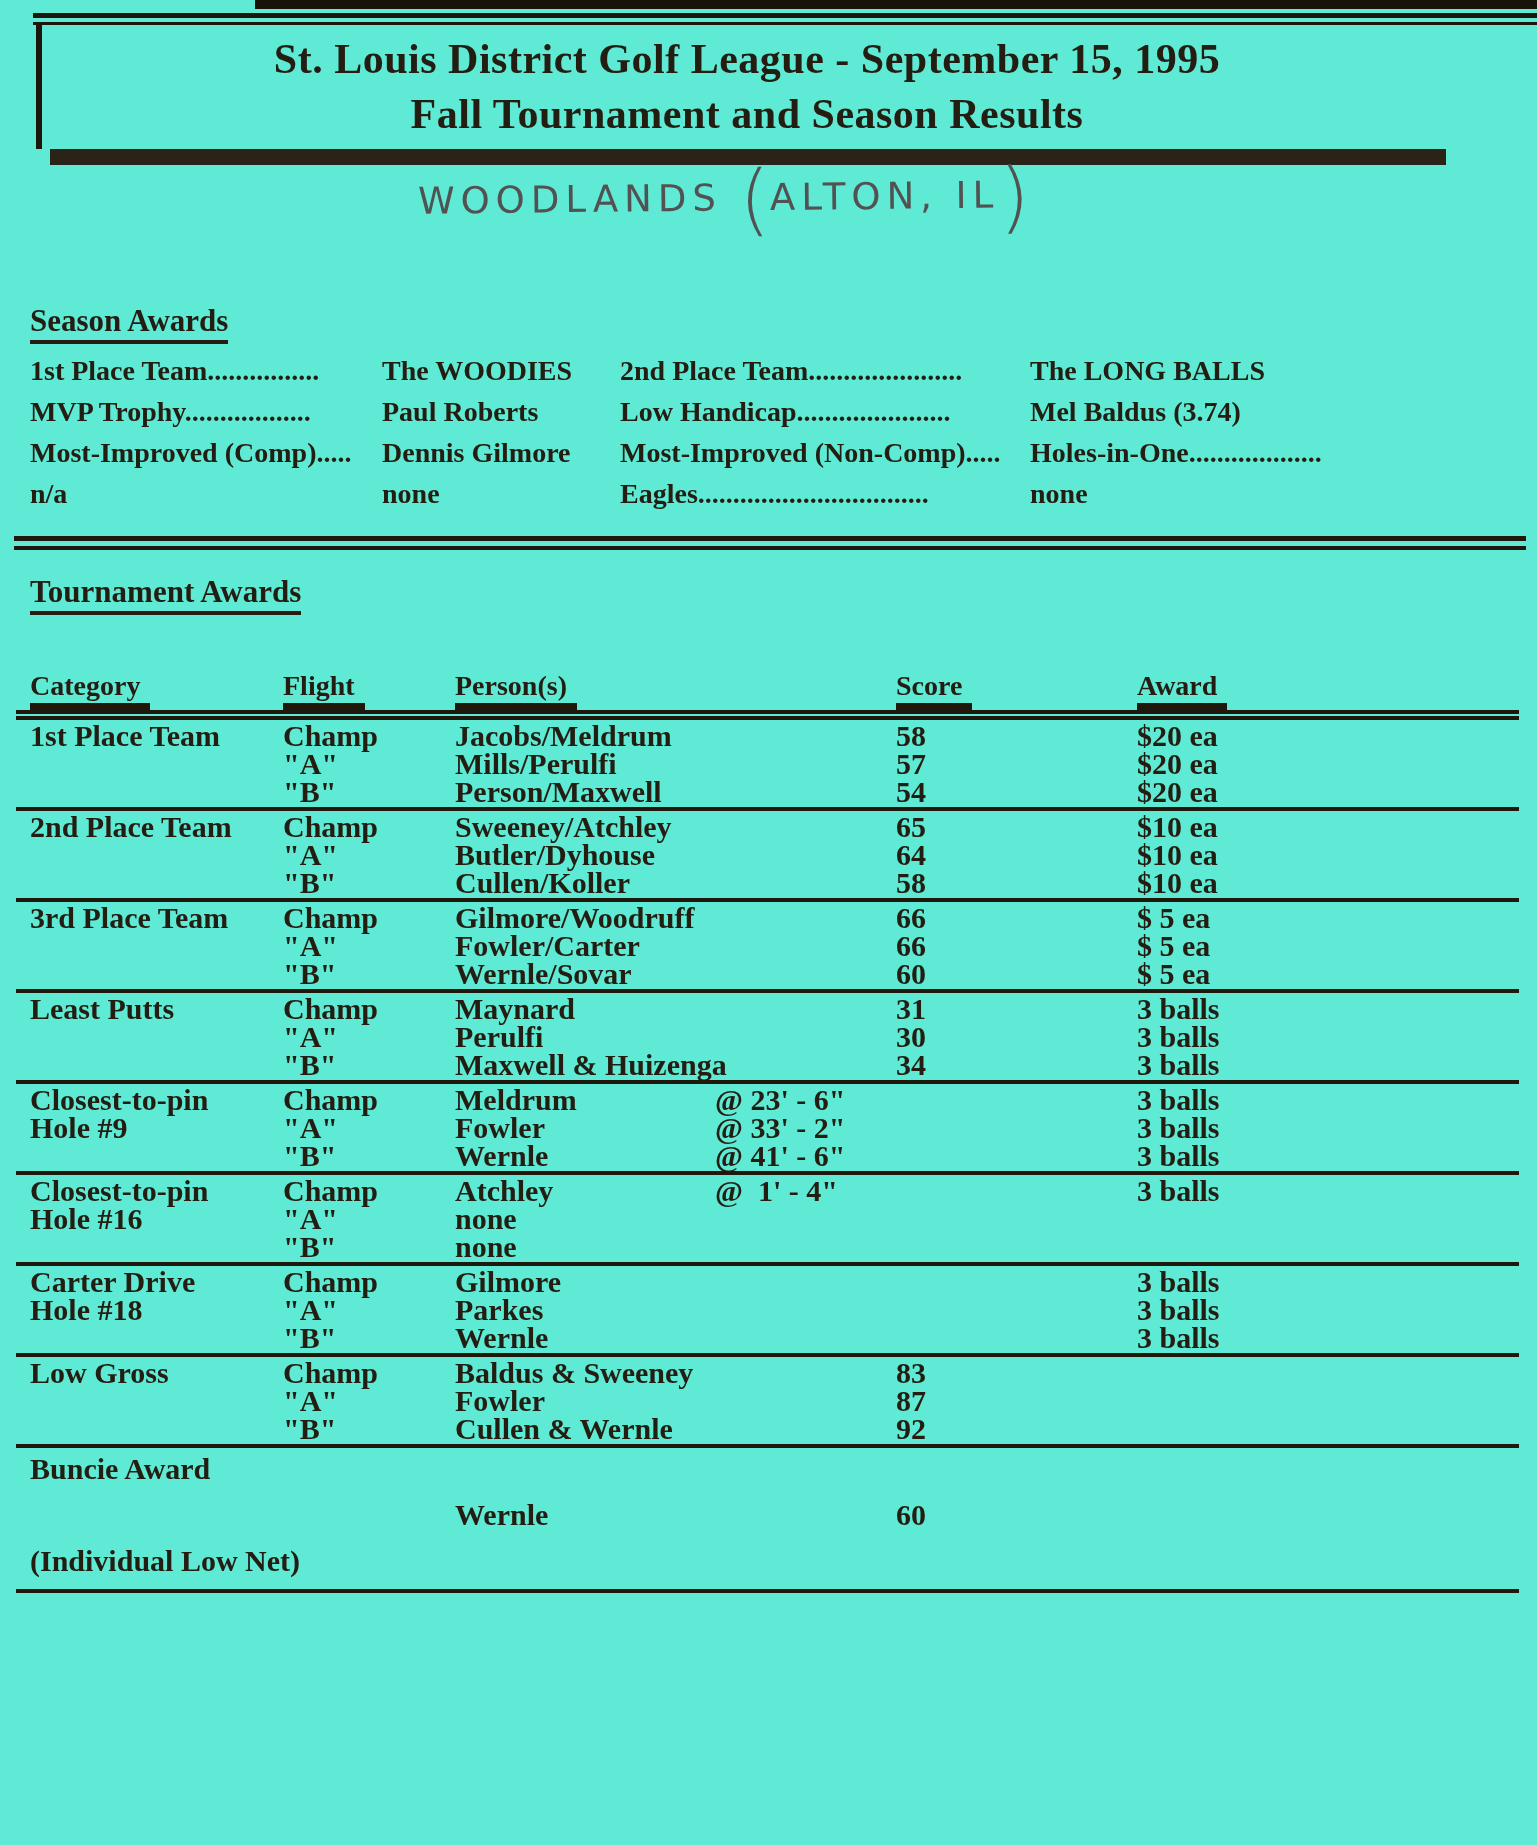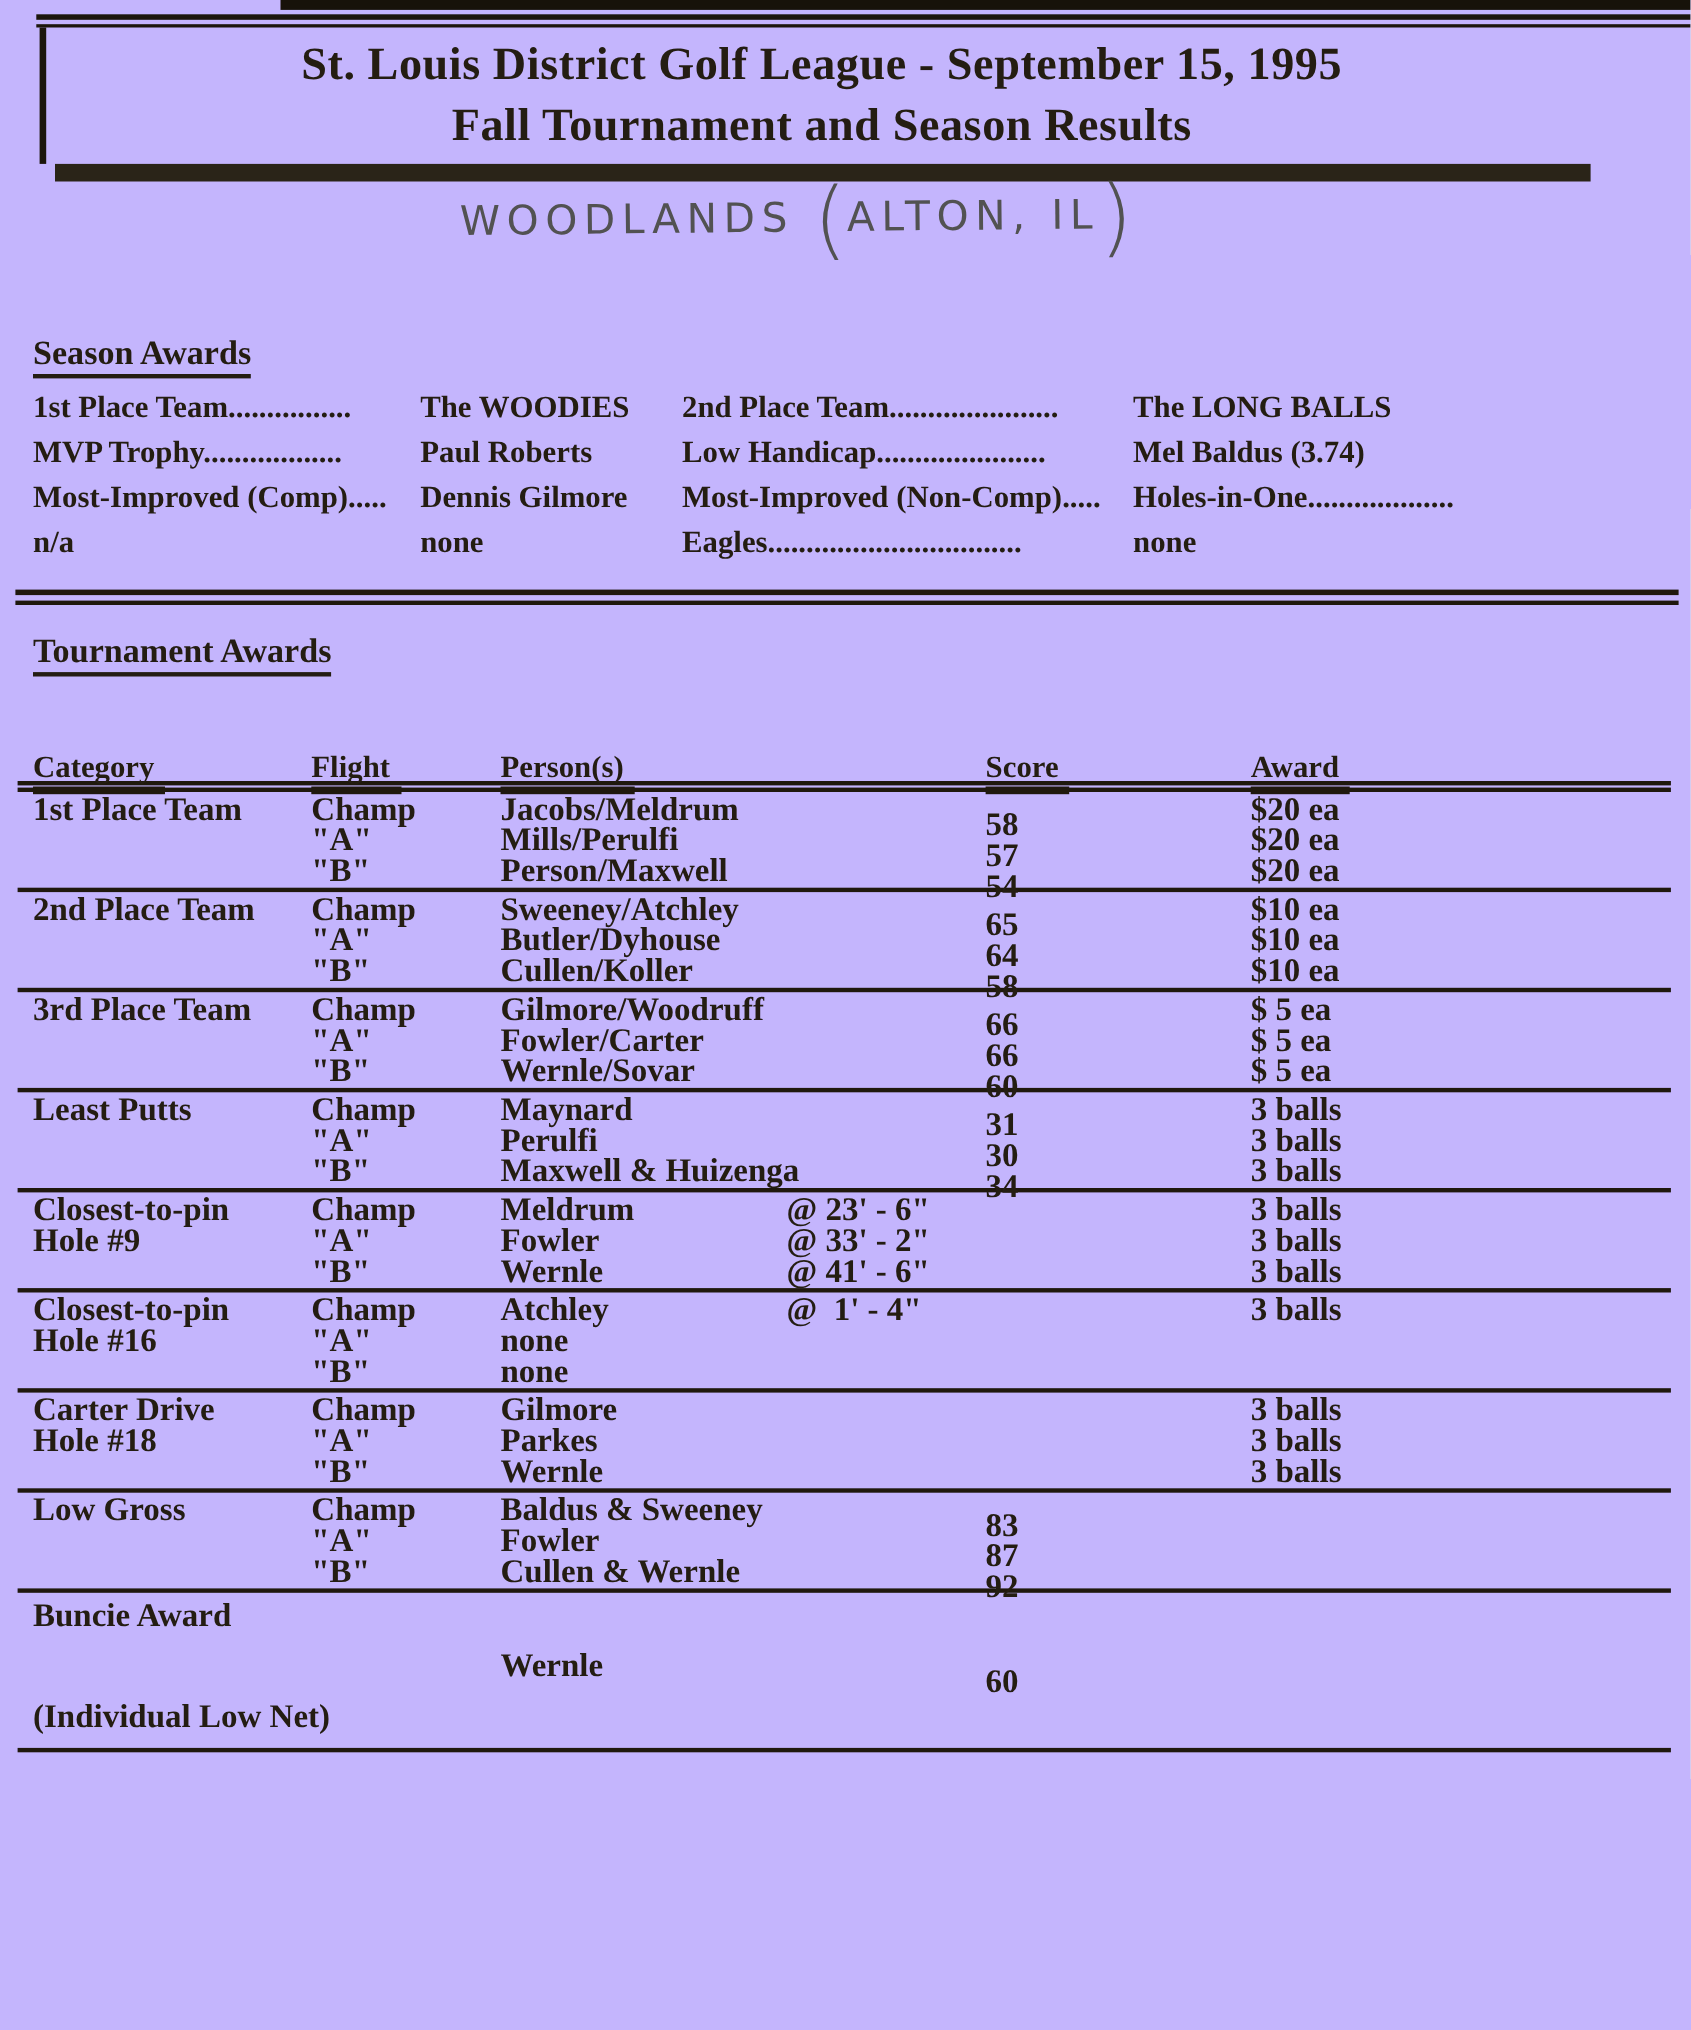--- a/index.html
+++ b/index.html
@@ -1,18 +1,18 @@
 <!DOCTYPE html>
 <html><head>
 <meta charset="utf-8">
 <style>
   html,body { margin:0; padding:0; background:#e8e6e0; }
   #page {
     position:relative; width:1537px; height:1845px; margin:0 auto;
-    background:#c4b5fd; overflow:hidden;
+    background:#5eead4; overflow:hidden;
     font-family:"Liberation Serif", serif; color:#241d12; font-weight:bold;
   }
   
   .artifact-top { position:absolute; left:255px; top:0; width:1282px; height:9px; background:#17120a; }
   .topline1 { position:absolute; left:33px; top:13px; width:1504px; height:5px; background:#1c160c; }
   .topline2 { position:absolute; left:33px; top:22px; width:1504px; height:3px; background:#1c160c; }
   .title-box {
     position:absolute; left:36px; top:25px; width:1410px; height:124px;
     border-left:6px solid #1c160c;
     display:flex; flex-direction:column; justify-content:center; align-items:center;
@@ -51,21 +51,21 @@
   #tournament-table { position:absolute; left:0; top:668px; width:1335px; }
   .t-header, .t-row {
     display:grid; padding-left:30px;
     grid-template-columns:253px 172px 260px 165px 257px auto;
   }
   .t-header { height:42px; align-items:end; font-size:28px; }
   .th { display:inline-block; border-bottom:7px solid #1f180d; padding:0 10px 1px 0; }
   .t-row { height:28px; font-size:30px; line-height:28px; }
   .t-row-loose { height:41px; padding-top:5px; }
   .t-cell { white-space:nowrap; overflow:visible; }
-  .c-score { padding-left:16px;margin-top:14px; }
+  .c-score { padding-left:16px; }
   .h-rule { height:4px; background:#1f180d; margin:1px 0 2px 16px; width:1503px; }
   .h-rule-header { margin-top:0; }
 </style>
 </head>
 <body>
 
 <div id="page">
 
   <div class="artifact-top"></div>
   <div class="topline1"></div>

